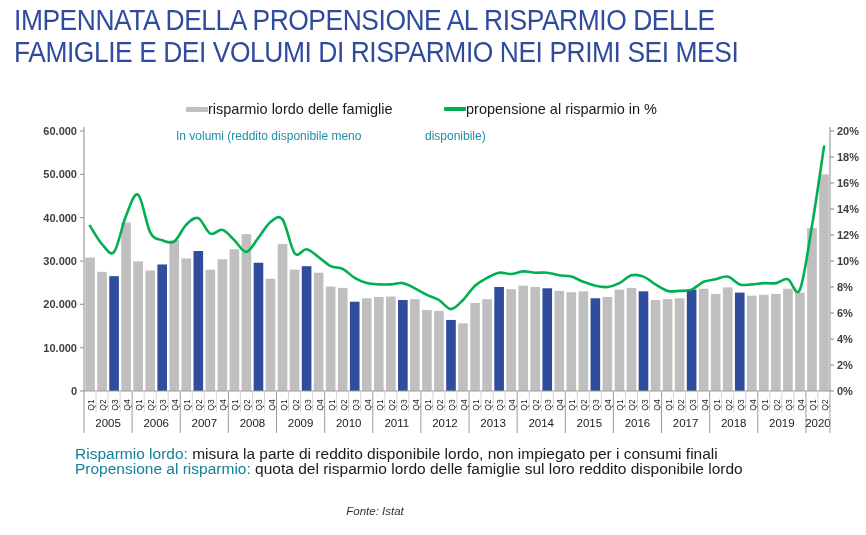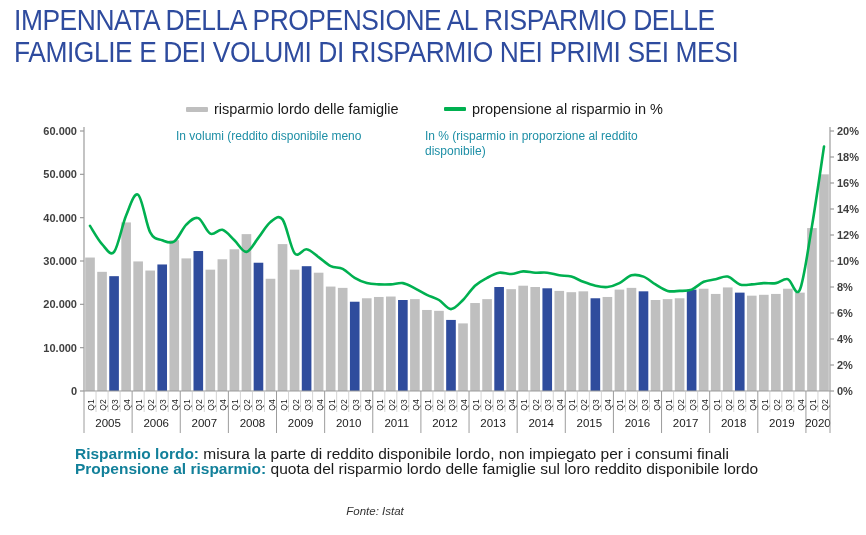--- a/index.html
+++ b/index.html
@@ -1,27 +1,27 @@
 <!DOCTYPE html>
 <html><head>
 <meta charset="utf-8">
 <style>
   html,body{margin:0;padding:0;background:#fff;}
   body{width:866px;height:535px;position:relative;overflow:hidden;
        font-family:"Liberation Sans",sans-serif;}
   .abs{position:absolute;}
   .title{left:14px;top:4px;transform:scaleX(.88);transform-origin:0 0;
          font-size:30px;line-height:32px;font-weight:400;letter-spacing:-.5px;white-space:nowrap;}
-  .legend-item{top:101px;display:flex;align-items:center;gap:6px;font-size:14.5px;color:#1a1a1a;}
+  .legend-item{top:101px;display:flex;align-items:center;font-size:14.5px;color:#1a1a1a;}
   .legend-marker{display:inline-block;border-radius:1px;}
   .marker-bar{width:22px;height:5px;}
   .marker-line{width:22px;height:3.5px;}
   .caption{font-size:12px;line-height:14.5px;text-align:left;top:129px;}
   .footnote{left:75px;font-size:15.5px;line-height:22px;color:#1a1a1a;}
-  .fn-term{font-weight:bold;}
+  .fn-term{font-weight:normal;}
   .source{left:0;top:505px;width:750px;text-align:center;font-size:11.5px;
           font-style:italic;color:#333;}
   svg{position:absolute;left:0;top:0;}
 </style>
 </head>
 <body>
 
 <svg id="chart-svg" width="866" height="535" viewBox="0 0 866 535">
     <rect x="85.20" y="257.53" width="9.63" height="133.47" fill="#BFBFBF"></rect>
     <rect x="97.23" y="271.83" width="9.63" height="119.17" fill="#BFBFBF"></rect>
@@ -279,21 +279,20 @@
 </div>
 <div class="abs legend-item" style="left:444px;">
   <span class="legend-marker marker-line" style="background: rgb(0, 176, 80);"></span>
   <span>propensione al risparmio in %</span>
 </div>
 
 <div class="abs caption" style="left: 176px; width: 250px; color: rgb(30, 143, 166);">
   <div>In volumi (reddito disponibile meno</div>
 </div>
 <div class="abs caption" style="left: 425px; width: 270px; color: rgb(30, 143, 166);">
-  <div>In % (risparmio in proporzione al reddito</div>
   <div>disponibile)</div>
 </div>
 
 <div class="abs footnote" style="top:443px;">
   <span class="fn-term" style="color: rgb(18, 128, 154);">Risparmio lordo:</span><span> misura la parte di reddito disponibile lordo, non impiegato per i consumi finali</span>
 </div>
 <div class="abs footnote" style="top:458px;">
   <span class="fn-term" style="color: rgb(18, 128, 154);">Propensione al risparmio:</span><span> quota del risparmio lordo delle famiglie sul loro reddito disponibile lordo</span>
 </div>
 

